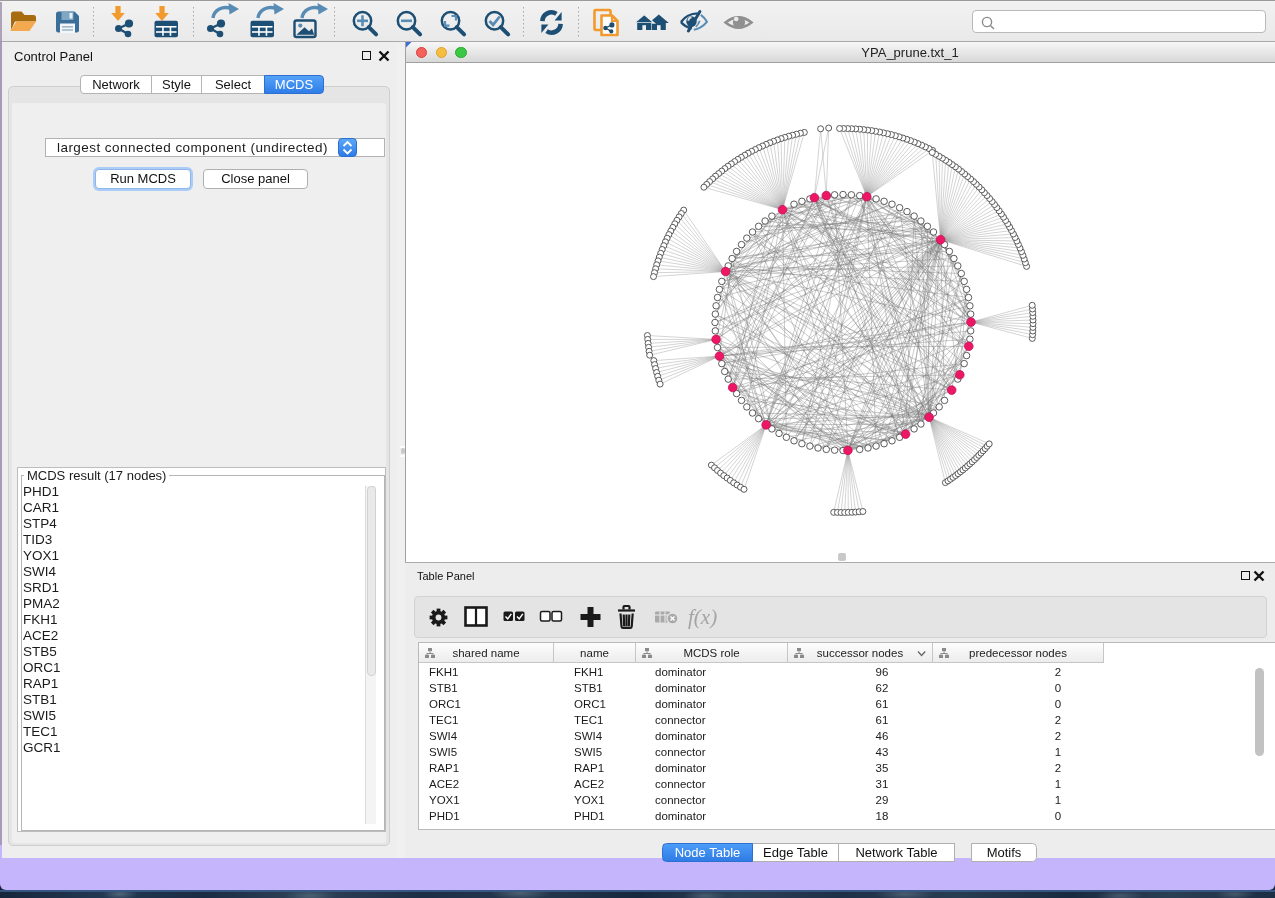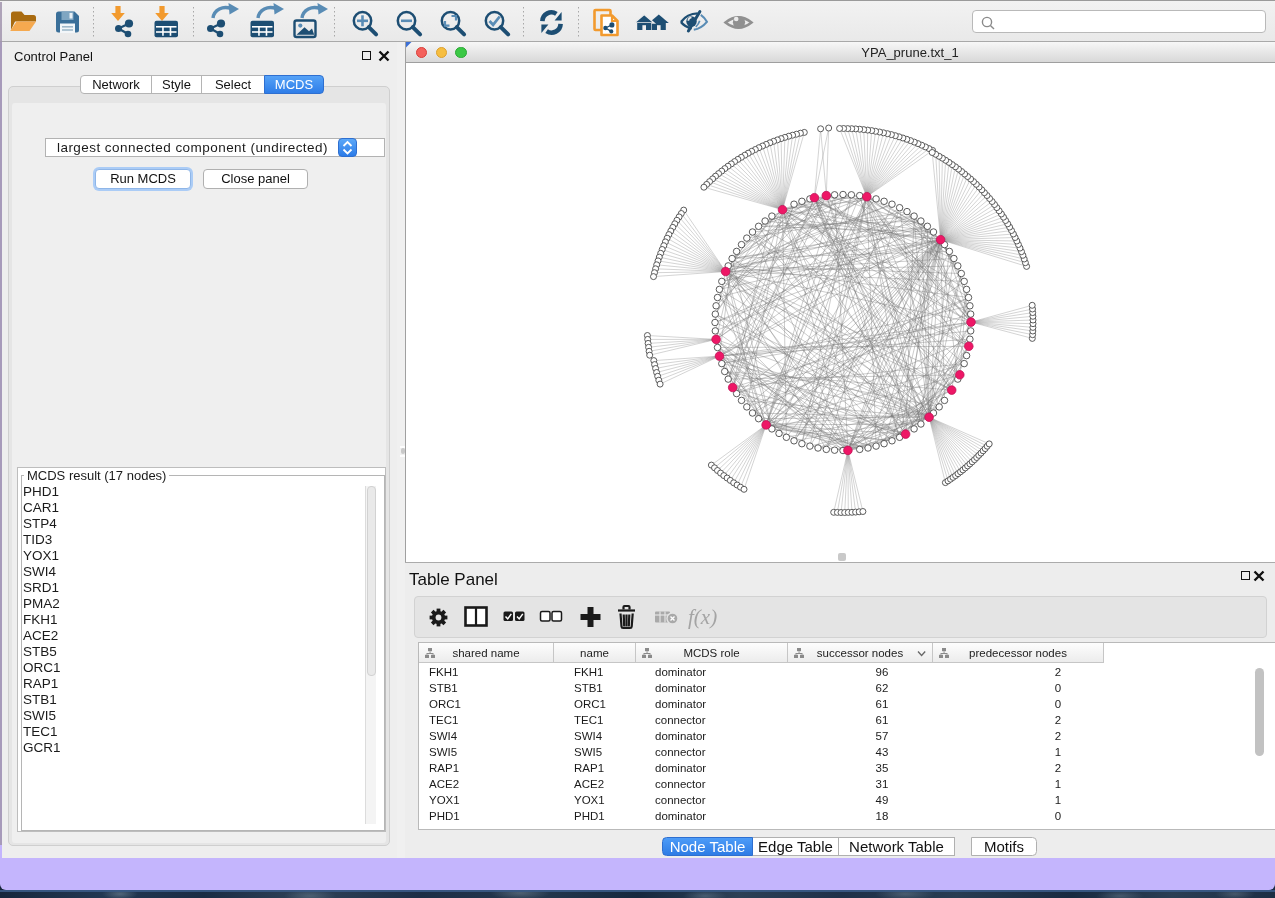--- a/index.html
+++ b/index.html
@@ -55,33 +55,33 @@
 
 #netwin{position:absolute;left:405px;top:42px;width:870px;height:520px;background:#fff;border-left:1px solid #a0a0a0}
 #nettitle{position:absolute;left:0;top:0;width:870px;height:21px;
  background:linear-gradient(#f7f7f7,#d8d8d8);border-bottom:1px solid #9f9f9f}
 #netname{position:absolute;left:0;top:3px;width:1008px;text-align:center;font-size:13px;color:#222}
 .tl{position:absolute;top:4.5px;width:11.5px;height:11.5px;border-radius:50%}
 #netsvg{position:absolute;left:0;top:21px}
 #hscrollnub{position:absolute;left:432px;top:511px;width:8px;height:8px;background:#c9c9c9;border-radius:2px}
 
 #tp{position:absolute;left:405px;top:562px;width:870px;height:296px;background:#ededed;border-top:1px solid #ababab}
-#tp-title{position:absolute;left:4px;top:7px;font-size:17px;color:#111}
+#tp-title{position:absolute;left:12px;top:7px;font-size:11px;color:#111}
 #tbar{position:absolute;left:9px;top:33px;width:853px;height:42px;background:#e4e4e4;
  border:1px solid #d2d2d2;border-radius:4px}
 #ttable{position:absolute;left:13px;top:79px;width:998px;height:188px;background:#fff;border:1px solid #b9b9b9}
 .hcell{position:absolute;top:0;height:20px;background:linear-gradient(#fdfdfd,#ececec);
  border-right:1px solid #c6c6c6;border-bottom:1px solid #c6c6c6;font-size:11.5px;color:#222;
  text-align:center;line-height:20px}
 .trow{position:absolute;font-size:11.5px;height:16px;line-height:16px}
 .num{position:absolute;text-align:center}
 #tscroll-thumb{position:absolute;left:836px;top:25px;width:9px;height:88px;background:#c2c2c2;border-radius:4.5px}
 
-.btab{position:absolute;top:274px;height:19px;background:#fff;border:1px solid #b0b0b0;
- font-size:15px;text-align:center;line-height:17px;color:#111}
+.btab{position:absolute;top:280px;height:19px;background:#fff;border:1px solid #b0b0b0;
+ font-size:13px;text-align:center;line-height:17px;color:#111}
 #btab-node{background:linear-gradient(#4d9cf8,#2e7ce5);color:#fff;border-color:#2e6fd0;z-index:2}
 
 #status{position:absolute;left:0;top:858px;width:1275px;height:32px;background:#ececec;border-top:1px solid #c6c6c6}
 #hamb{position:absolute;left:13px;top:8px;width:25px;height:22px;background:#fafafa;border:1px solid #ababab;border-radius:2px}
 #membtn{position:absolute;left:1193px;top:8px;width:66px;height:22px;background:#fdfdfd;border:1px solid #b4b4b4;border-radius:3px;
  font-size:11.5px;line-height:20px;text-align:left;padding-left:21px}
 #memdot{position:absolute;left:8px;top:5.5px;width:10px;height:10px;border-radius:50%;background:#1d9b31}
 </style></head>
 <body>
 <div id="app">
@@ -1126,41 +1126,41 @@
           <div class="trow num" style="left:420px;top:53px;width:86px">61</div>
           <div class="trow num" style="left:600px;top:53px;width:78px">0</div>
           <div class="trow" style="left:10px;top:69px">TEC1</div>
           <div class="trow" style="left:155px;top:69px">TEC1</div>
           <div class="trow" style="left:236px;top:69px">connector</div>
           <div class="trow num" style="left:420px;top:69px;width:86px">61</div>
           <div class="trow num" style="left:600px;top:69px;width:78px">2</div>
           <div class="trow" style="left:10px;top:85px">SWI4</div>
           <div class="trow" style="left:155px;top:85px">SWI4</div>
           <div class="trow" style="left:236px;top:85px">dominator</div>
-          <div class="trow num" style="left:420px;top:85px;width:86px">57</div>
+          <div class="trow num" style="left:420px;top:85px;width:86px">46</div>
           <div class="trow num" style="left:600px;top:85px;width:78px">2</div>
           <div class="trow" style="left:10px;top:101px">SWI5</div>
           <div class="trow" style="left:155px;top:101px">SWI5</div>
           <div class="trow" style="left:236px;top:101px">connector</div>
           <div class="trow num" style="left:420px;top:101px;width:86px">43</div>
           <div class="trow num" style="left:600px;top:101px;width:78px">1</div>
           <div class="trow" style="left:10px;top:117px">RAP1</div>
           <div class="trow" style="left:155px;top:117px">RAP1</div>
           <div class="trow" style="left:236px;top:117px">dominator</div>
           <div class="trow num" style="left:420px;top:117px;width:86px">35</div>
           <div class="trow num" style="left:600px;top:117px;width:78px">2</div>
           <div class="trow" style="left:10px;top:133px">ACE2</div>
           <div class="trow" style="left:155px;top:133px">ACE2</div>
           <div class="trow" style="left:236px;top:133px">connector</div>
           <div class="trow num" style="left:420px;top:133px;width:86px">31</div>
           <div class="trow num" style="left:600px;top:133px;width:78px">1</div>
           <div class="trow" style="left:10px;top:149px">YOX1</div>
           <div class="trow" style="left:155px;top:149px">YOX1</div>
           <div class="trow" style="left:236px;top:149px">connector</div>
-          <div class="trow num" style="left:420px;top:149px;width:86px">49</div>
+          <div class="trow num" style="left:420px;top:149px;width:86px">29</div>
           <div class="trow num" style="left:600px;top:149px;width:78px">1</div>
           <div class="trow" style="left:10px;top:165px">PHD1</div>
           <div class="trow" style="left:155px;top:165px">PHD1</div>
           <div class="trow" style="left:236px;top:165px">dominator</div>
           <div class="trow num" style="left:420px;top:165px;width:86px">18</div>
           <div class="trow num" style="left:600px;top:165px;width:78px">0</div>
       <div id="tscroll-thumb"></div>
     </div>
     <div class="btab" id="btab-node" style="left:257px;width:91px;border-radius:4.5px 0 0 4.5px;">Node Table</div>
         <div class="btab" style="left:347px;width:87px;">Edge Table</div>

